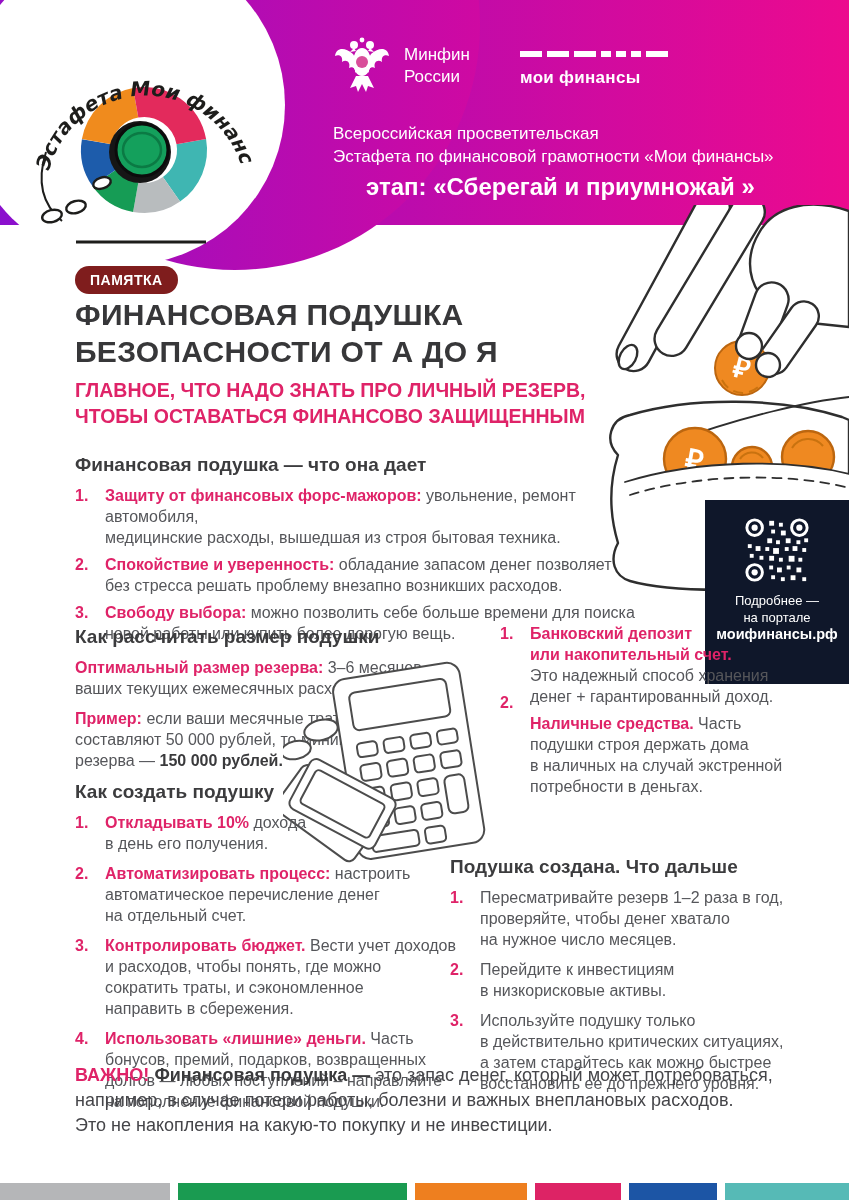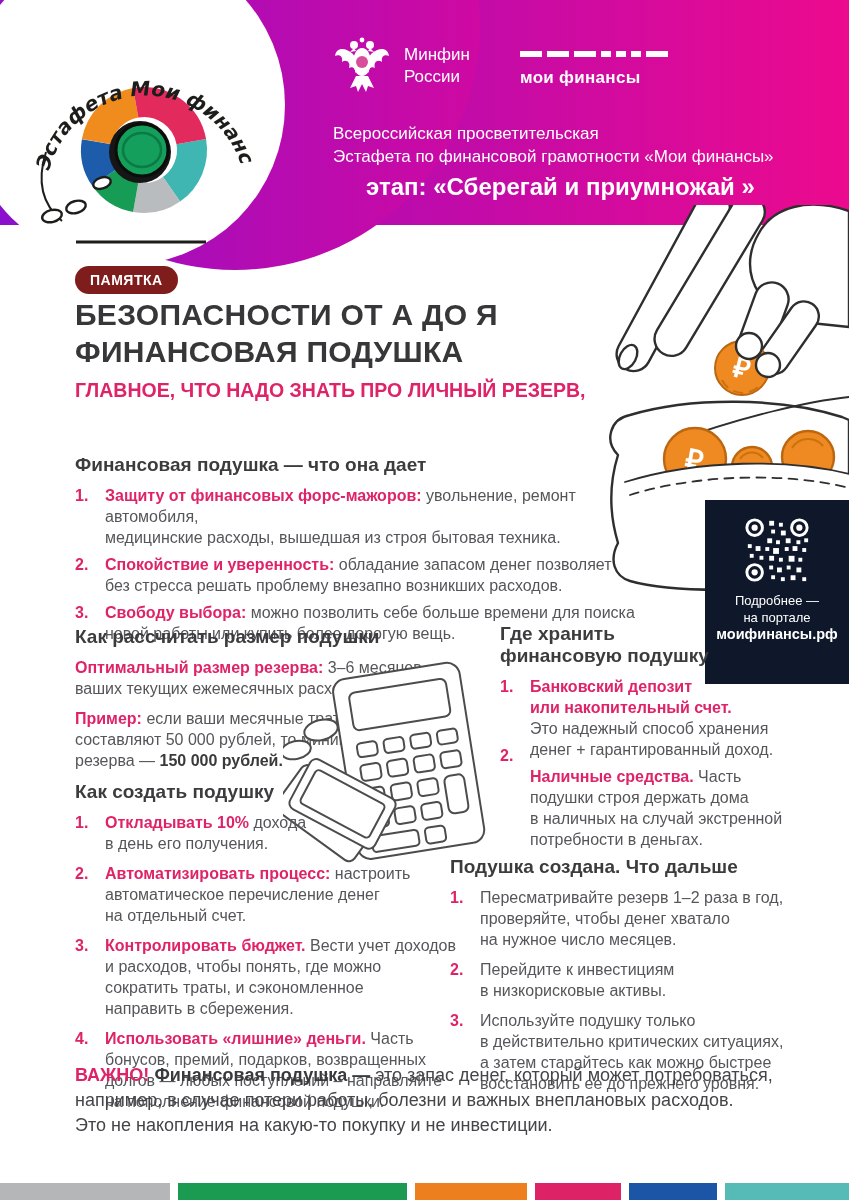--- a/index.html
+++ b/index.html
@@ -220,26 +220,27 @@
     <div class="qr-caption">
       <div>Подробнее —</div>
       <div>на портале</div>
       <div class="b">моифинансы.рф</div>
     </div>
   </div>
 
   <div class="badge">ПАМЯТКА</div>
 
   <div class="main-title">
+    <div>ФИНАНСОВАЯ ПОДУШКА</div>
     <div>БЕЗОПАСНОСТИ ОТ А ДО Я</div>
-    <div>ФИНАНСОВАЯ ПОДУШКА</div>
   </div>
 
   <div class="main-subtitle">
     <div>ГЛАВНОЕ, ЧТО НАДО ЗНАТЬ ПРО ЛИЧНЫЙ РЕЗЕРВ,</div>
+    <div>ЧТОБЫ ОСТАВАТЬСЯ ФИНАНСОВО ЗАЩИЩЕННЫМ</div>
   </div>
 
   <div class="sec sec-gives">
     <h2 class="h2">Финансовая подушка — что она дает</h2>
     <ul class="plist">
       <li>
         <span class="num">1.</span>
         <span class="itxt"><span class="lead">Защиту от финансовых форс-мажоров:</span><span> увольнение, ремонт автомобиля,
 медицинские расходы, вышедшая из строя бытовая техника.</span></span>
       </li>
@@ -325,22 +326,20 @@
         <span class="num">4.</span>
         <span class="itxt"><span class="lead">Использовать «лишние» деньги.</span><span> Часть
 бонусов, премий, подарков, возвращенных
 долгов — любых поступлений – направляйте
 на пополнение финансовой подушки.</span></span>
       </li>
     </ul>
   </div>
 
   <div class="sec sec-store">
-    <h2 class="h2">Где хранить
-финансовую подушку</h2>
     <ul class="plist">
       <li>
         <span class="num">1.</span>
         <span class="itxt"><span class="lead" style="white-space:pre-line">Банковский депозит
 или накопительный счет.</span><span>
 Это надежный способ хранения
 денег + гарантированный доход.</span></span>
       </li>
       <li>
         <span class="num store-num-2">2.</span>

